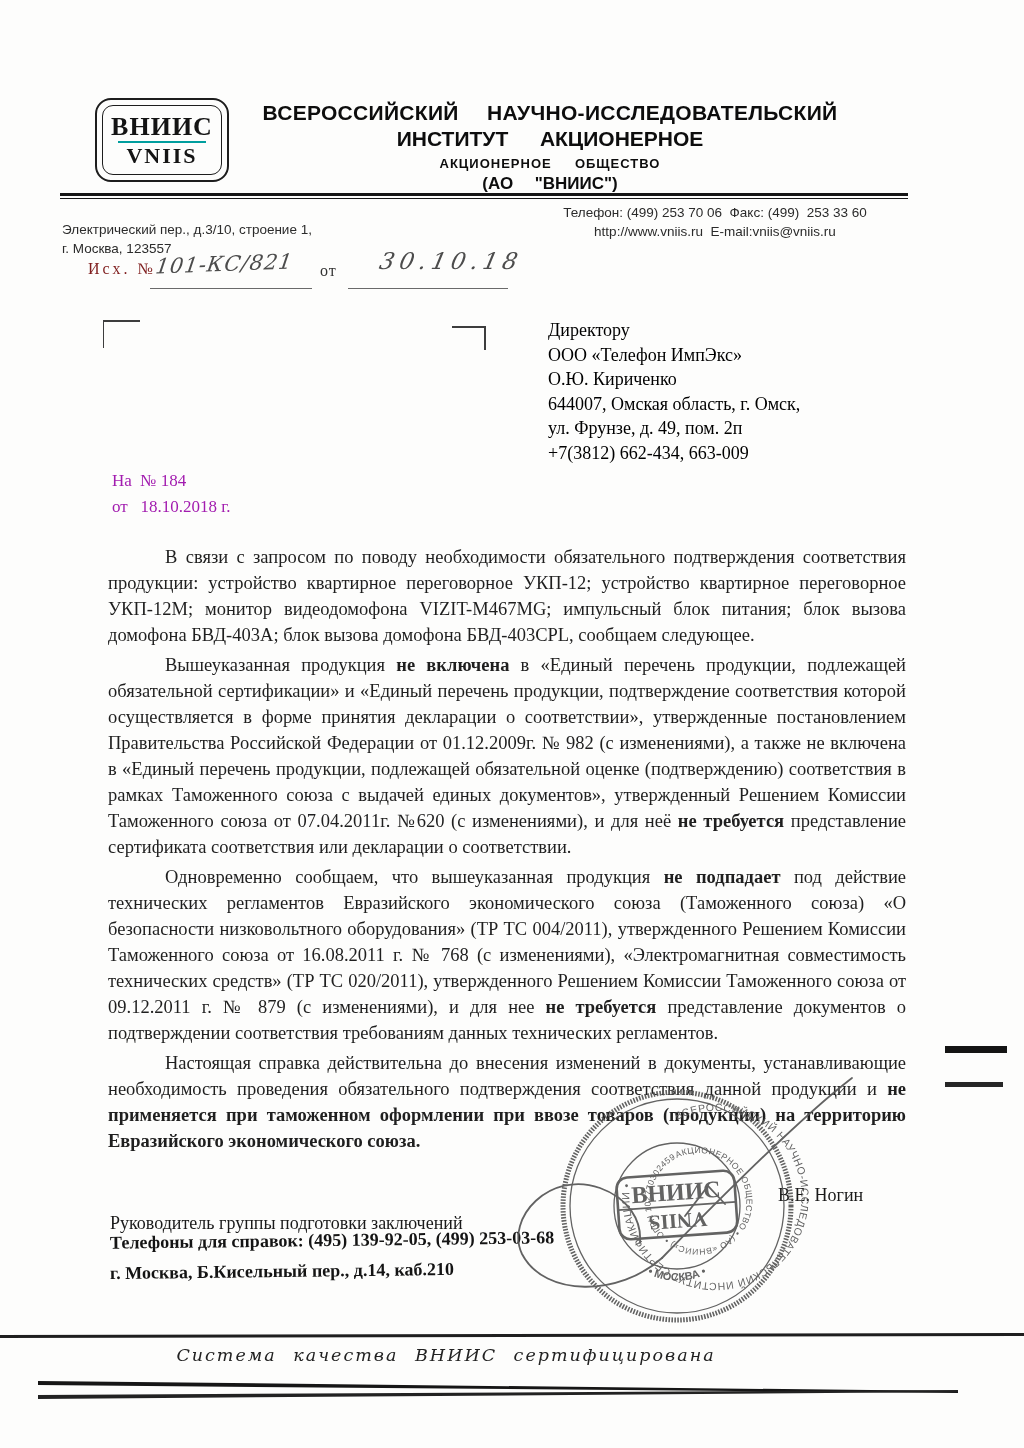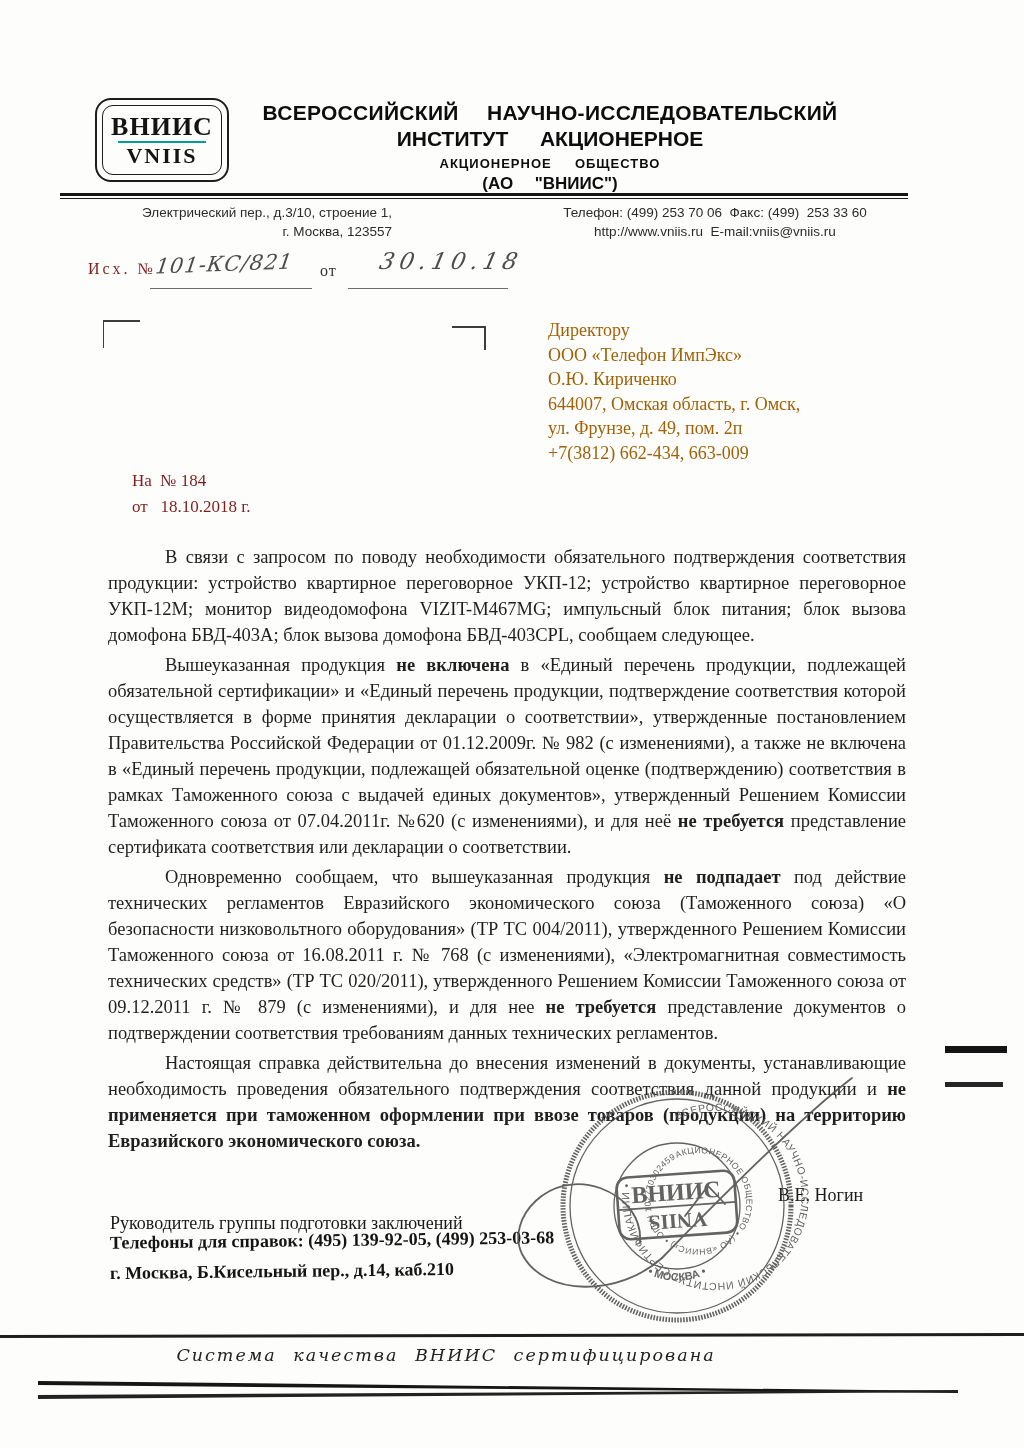--- a/index.html
+++ b/index.html
@@ -28,39 +28,39 @@
   .title-block{left:260px; top:88px; width:580px; text-align:center;
     font-family:"Liberation Sans", sans-serif; font-weight:bold; color:#0d0d0d;margin-top:12px;}
   .t1{font-size:21px; line-height:26px; letter-spacing:0.3px; word-spacing:8px;}
   .t2{font-size:21px; line-height:26px; word-spacing:10px;}
   .t3{font-size:13px; line-height:19px; letter-spacing:1px; word-spacing:7px; margin-top:2px;}
   .t4{font-size:17px; line-height:22px; word-spacing:6px;}
   .header-rule{left:60px; top:193px; width:848px; height:2px;
     border-top:3px solid #161616; border-bottom:1.5px solid #161616;}
   
   .contact{font-family:"Liberation Sans", sans-serif; font-size:13.5px; line-height:19px; color:#2b2b2b;}
-  .contact-left{left:62px; top:203px; width:330px; text-align:right;}
+  .contact-left{left:62px; top:220px; width:330px; text-align:left;}
   .contact-right{left:535px; top:203px; width:360px; text-align:center;}
   
   .ref-label{left:88px; top:260px; font-size:16px; letter-spacing:3px; color:#7f1d1d;}
   .hand{font-style:italic; color:#4c4c4c; font-family:"DejaVu Serif", serif;}
   .hand-num{left:156px; top:252px; font-size:21px; transform:skewX(-10deg) rotate(-2deg); letter-spacing:1px;}
   .hand-date{left:380px; top:248px; font-size:23px; transform:skewX(-12deg); letter-spacing:5px;}
   .u1{left:150px; top:288px; width:162px; border-bottom:1.5px solid #6a6a6a; height:0;}
   .u2{left:348px; top:288px; width:160px; border-bottom:1.5px solid #6a6a6a; height:0;}
   .ref-ot{left:320px; top:262px; font-size:16px; letter-spacing:1px; color:#333;}
   
   .bracket-left{left:103px; top:320px; width:36px; height:26px;
     border-top:2px solid #3d3d3d; border-left:1.5px solid #3d3d3d;}
   .bracket-right{left:452px; top:326px; width:32px; height:22px;
     border-top:2px solid #3d3d3d; border-right:2px solid #3d3d3d;}
   
-  .addressee{left:548px; top:318px; width:380px; font-size:18px; line-height:24.5px; color:#a16207;}
+  .addressee{left:548px; top:318px; width:380px; font-size:18px; line-height:24.5px; color:#000000;}
   
-  .incoming{left:112px; top:468px; font-size:17px; line-height:26px; color:#7f1d1d;margin-left:20px;}
+  .incoming{left:112px; top:468px; font-size:17px; line-height:26px; color:#a21caf;}
   
   .body-text{left:104px; top:540px; width:806px; font-size:18.5px; line-height:26px;
     text-align:justify; color:#1f1f1f;}
   .body-text p{margin:4px; text-indent:57px;}
   .b{font-weight:bold;}
   
   .sig-role{left:110px; top:1185px; font-size:18px; color:#1a1a1a;margin-top:28px;}
   .sig-name{left:778px; top:1185px; font-size:18px; color:#1a1a1a;}
   .sig-phones{left:110px; top:1230px; font-size:18px; font-weight:bold; transform:rotate(-0.7deg); color:#141414;}
   .sig-addr{left:110px; top:1261px; font-size:18px; font-weight:bold; transform:rotate(-0.7deg); color:#141414;}

